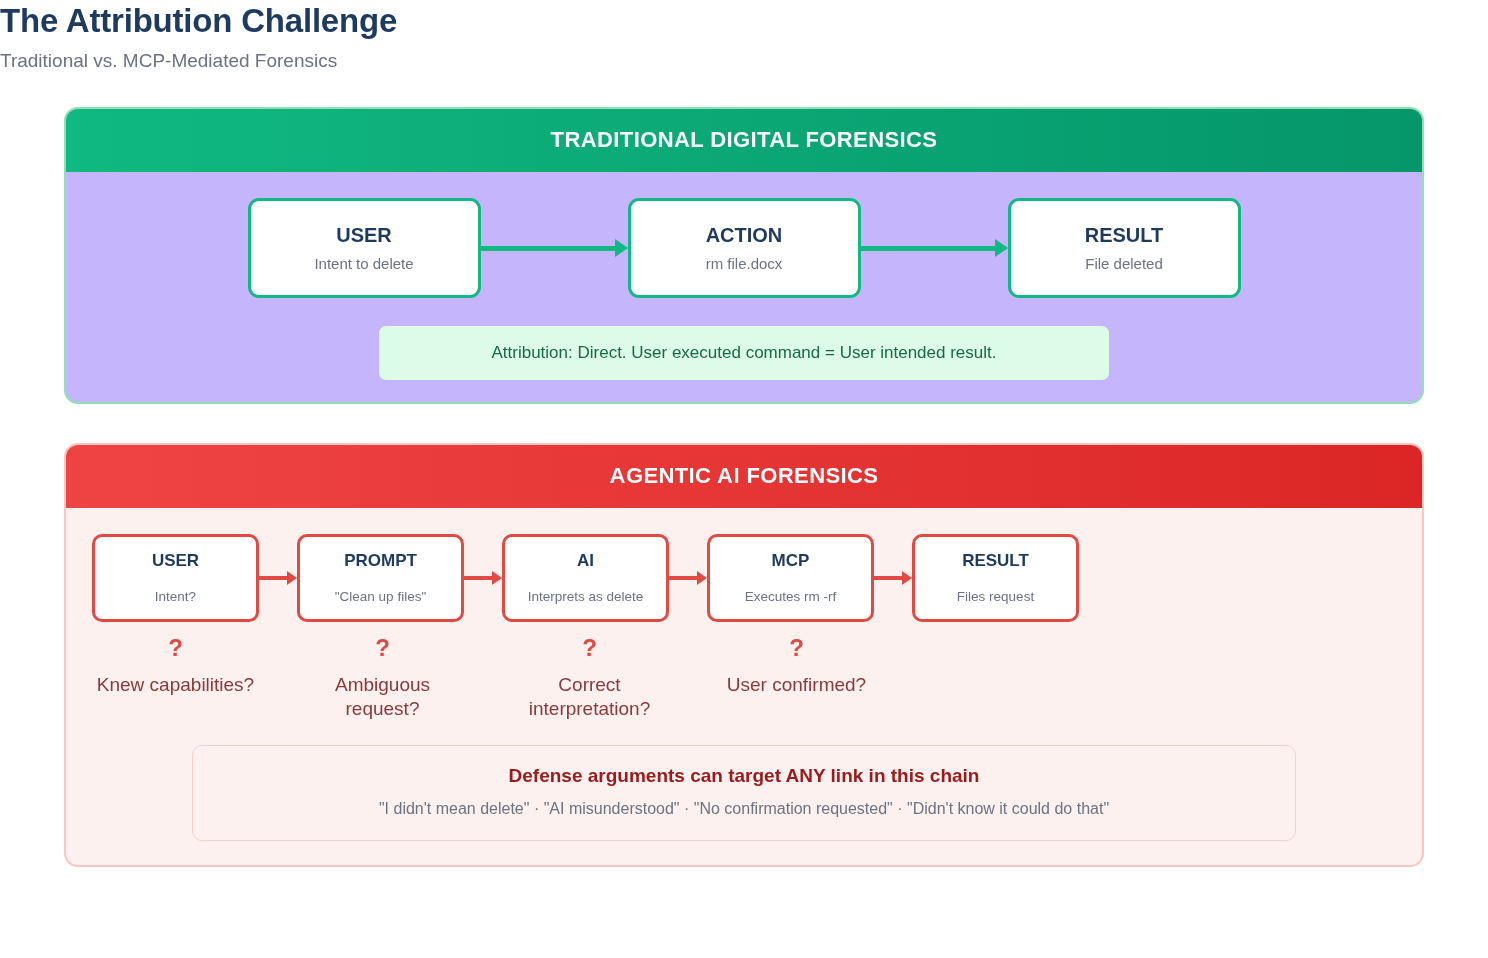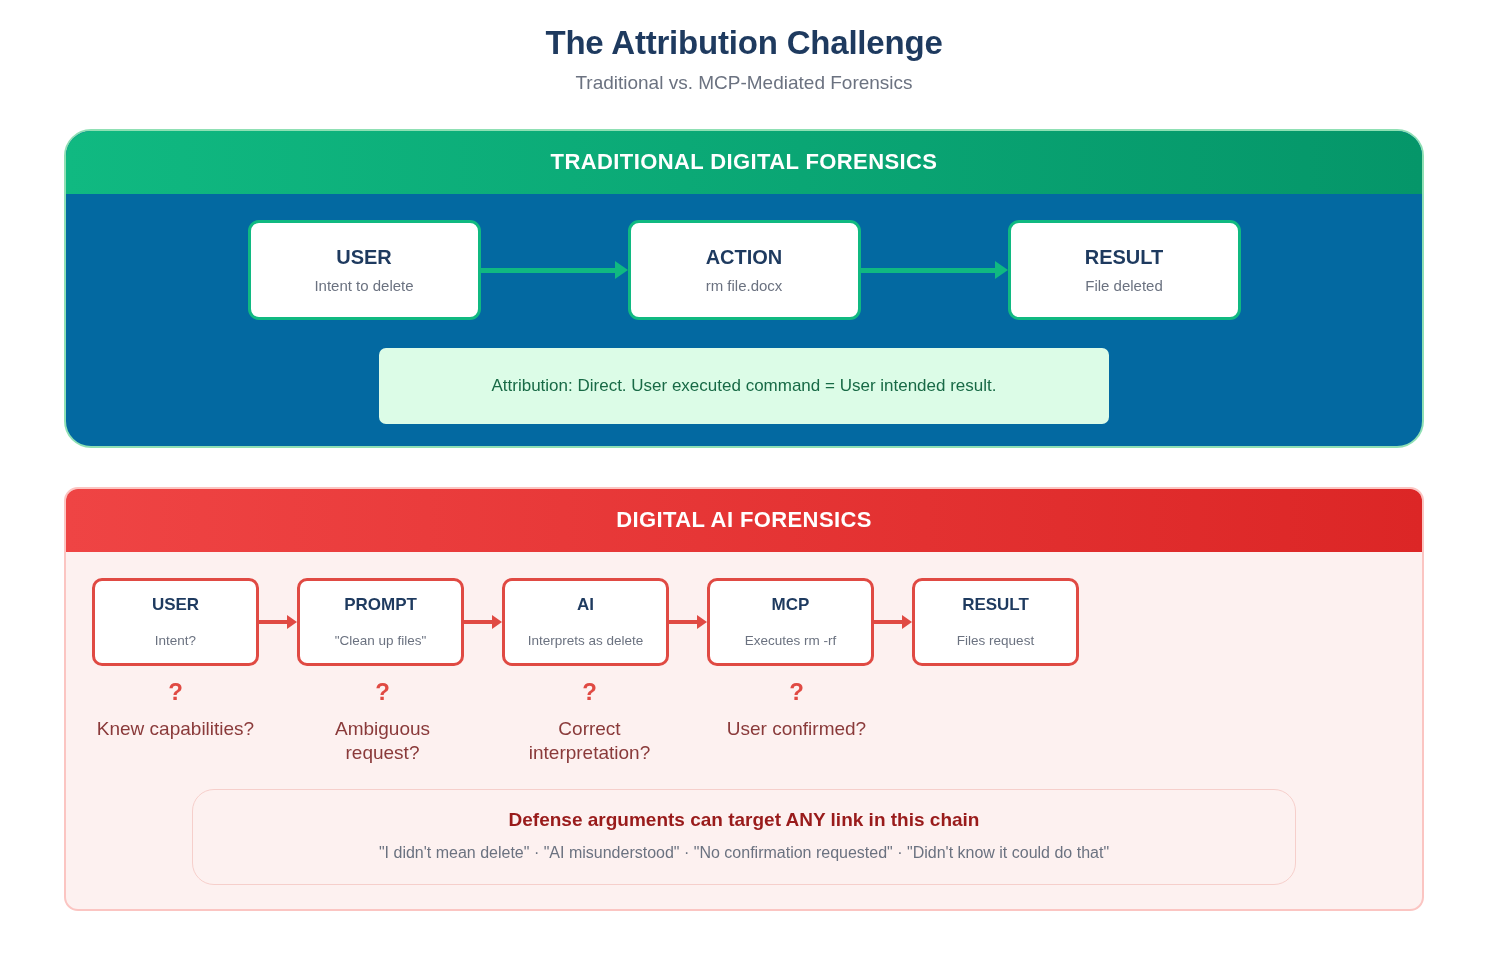--- a/index.html
+++ b/index.html
@@ -7,21 +7,21 @@
     width: 1488px;
     height: 958px;
     background: #ffffff;
     font-family: "Liberation Sans", sans-serif;
     overflow: hidden;
   }
 
   .page { width: 1488px; height: 958px; position: relative; }
 
   
-  .doc-header { text-align: center; padding-top: 22px; }
+  .doc-header { }
   .doc-title {
     font-size: 33px;
     font-weight: bold;
     color: #1e3a5f;
     letter-spacing: -0.2px;
     line-height: 1.25;
   }
   .doc-subtitle {
     font-size: 19px;
     color: #6b7280;
@@ -32,22 +32,21 @@
   
   .panel {
     margin: 0 64px;
     border-radius: 14px;
     overflow: hidden;
     border: 2px solid transparent;
   }
   .panel.traditional {
     margin-top: 34px;
     border-color: #8fe0b4;
-    background: #0369a1;
-    border-radius: 27px;
+    background: #c4b5fd;
   }
   .panel.agentic {
     margin-top: 39px;
     border-color: #fbc5c2;
     background: #fdf1f0;
   }
 
   .panel-header {
     text-align: center;
     color: #ffffff;
@@ -124,21 +123,21 @@
   }
 
   
   .attribution {
     margin: 28px auto 0;
     background: #dcfce7;
     border-radius: 7px;
     color: #186a46;
     font-size: 17px;
     text-align: center;
-    padding: 27px 24px;
+    padding: 16px 24px;
     width: 730px;
     line-height: 1.3;
   }
 
   
   .questions-row { display: flex; margin-top: 11px; }
   .q-cell {
     width: 167px;
     margin-right: 40px;
     text-align: center;
@@ -153,21 +152,21 @@
     font-size: 19px;
     color: #8a3a3a;
     margin-top: 10px;
     line-height: 1.25;
   }
 
   
   .defense {
     margin: 24px 100px 0;
     border: 1px solid #f6cfcb;
-    border-radius: 22px;
+    border-radius: 10px;
     background: #fdf1f0;
     text-align: center;
     padding: 18px 20px 20px;
   }
   .defense-title {
     font-size: 19px;
     font-weight: bold;
     color: #991b1b;
     line-height: 1.3;
   }
@@ -220,21 +219,21 @@
         </div>
 
       </div>
 
       <div class="attribution">Attribution: Direct. User executed command = User intended result.</div>
 
     </div>
   </section>
 
   <section class="panel agentic">
-    <div class="panel-header red">DIGITAL AI FORENSICS</div>
+    <div class="panel-header red">AGENTIC AI FORENSICS</div>
     <div class="panel-body">
 
       <div class="flow-row">
 
         <div class="node red">
           <div class="node-title">USER</div>
           <div class="node-sub">Intent?</div>
         </div>
 
         <div class="arrow red">

